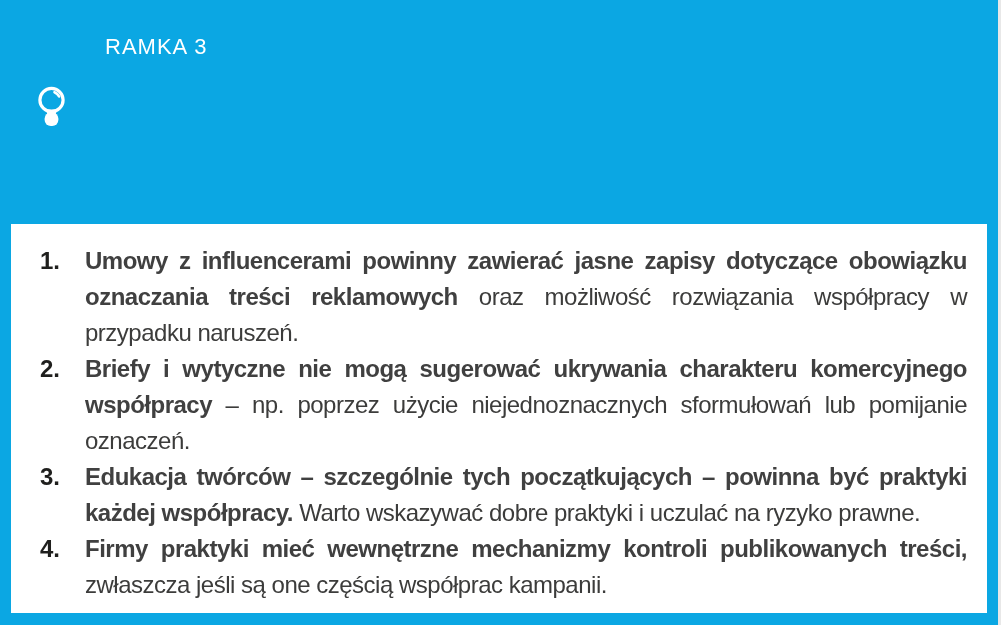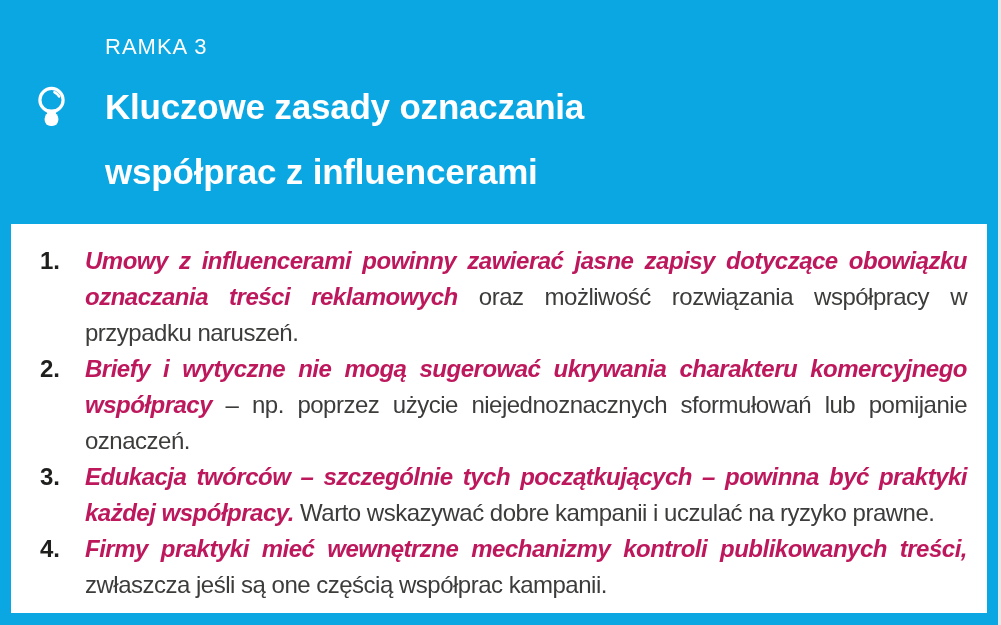--- a/index.html
+++ b/index.html
@@ -33,56 +33,55 @@
   .item{display:flex;align-items:flex-start;}
   .num{
     flex:0 0 45px;margin-left:29px;
     font-size:24px;line-height:36px;font-weight:700;color:#1F1F1D;
   }
   .txt{
     flex:1;margin:0;
     font-size:24px;line-height:36px;letter-spacing:-0.5px;
     color:#3C3C3B;text-align:justify;
   }
-  .txt b{color:#be185d;font-style:italic;}
+  .txt b{color:#404040;}
 </style>
 </head>
 <body>
 
 <div class="frame">
 
   <span class="bulb">
     <svg width="30" height="42" viewBox="0 0 30 42" xmlns="http://www.w3.org/2000/svg" aria-hidden="true">
       <circle cx="14.5" cy="14" r="11.6" fill="none" stroke="#ffffff" stroke-width="3.2"></circle>
       <path d="M17.5 6.2 a8.6 8.6 0 0 1 4.6 4.3" fill="none" stroke="#ffffff" stroke-width="2.6" stroke-linecap="round"></path>
       <path d="M9.2 23.5 L19.8 23.5 L18.6 29 L10.4 29 Z" fill="#ffffff"></path>
       <rect x="7.6" y="26.5" width="13.8" height="13.5" rx="6.2" fill="#ffffff"></rect>
     </svg>
   </span>
 
   <div class="kicker">RAMKA 3</div>
 
-  <h1 class="title">Kluczowe zasady oznaczania współprac z influencerami</h1>
 
   <div class="panel">
     <ol class="list">
 
       <li class="item">
         <span class="num">1.</span>
         <p class="txt"><b>Umowy z influencerami powinny zawierać jasne zapisy dotyczące obowiązku oznaczania treści reklamowych</b><span> oraz możliwość rozwiązania współpracy w przypadku naruszeń.</span></p>
       </li>
 
       <li class="item">
         <span class="num">2.</span>
         <p class="txt"><b>Briefy i wytyczne nie mogą sugerować ukrywania charakteru komercyjnego współpracy</b><span> – np. poprzez użycie niejednoznacznych sformułowań lub pomijanie oznaczeń.</span></p>
       </li>
 
       <li class="item">
         <span class="num">3.</span>
-        <p class="txt"><b>Edukacja twórców – szczególnie tych początkujących – powinna być praktyki każdej współpracy.</b><span> Warto wskazywać dobre kampanii i uczulać na ryzyko prawne.</span></p>
+        <p class="txt"><b>Edukacja twórców – szczególnie tych początkujących – powinna być praktyki każdej współpracy.</b><span> Warto wskazywać dobre praktyki i uczulać na ryzyko prawne.</span></p>
       </li>
 
       <li class="item">
         <span class="num">4.</span>
         <p class="txt"><b>Firmy praktyki mieć wewnętrzne mechanizmy kontroli publikowanych treści,</b><span> zwłaszcza jeśli są one częścią współprac kampanii.</span></p>
       </li>
 
     </ol>
   </div>
 </div>

